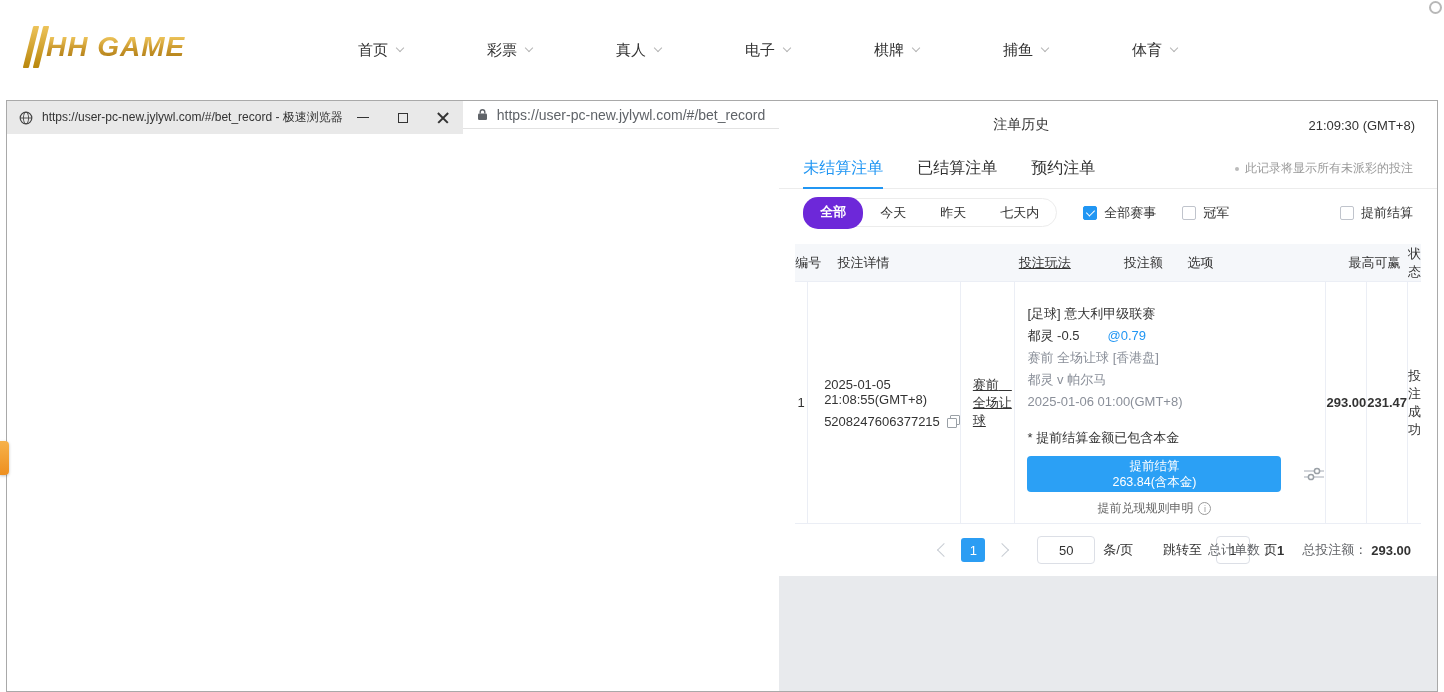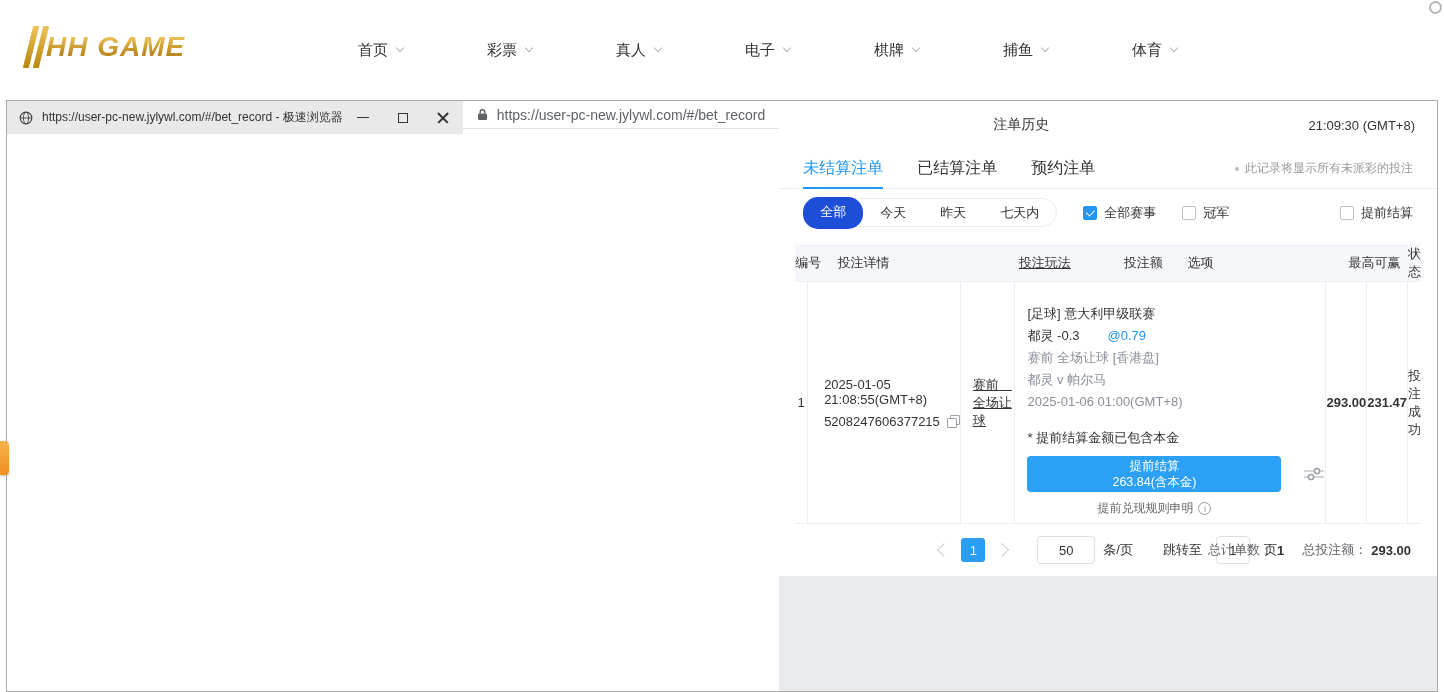--- a/index.html
+++ b/index.html
@@ -55,21 +55,21 @@
   .tabs { display:flex; gap:34px; }
   .tab { display:flex; align-items:center; font-size:16px; color:#333; cursor:pointer; position:relative; }
   .tab.active { color:#2196f3; }
   .tab.active::after { content:""; position:absolute; left:0; right:0; bottom:-1px; height:2px; background:#2196f3; }
   .tabs-note { margin-left:auto; display:flex; align-items:center; font-size:12px; color:#999; gap:6px; }
   .tabs-note .dot { width:4px; height:4px; border-radius:50%; background:#bbb; }
 
   .filter-row { height:47px; display:flex; align-items:center; padding:0 24px; gap:26px; flex:0 0 auto; }
   .date-group { display:flex; align-items:center; border:1px solid #ececec; border-radius:15px; height:29px; }
   .date-opt { padding:0 17px; font-size:13px; color:#333; line-height:27px; cursor:pointer; }
-  .date-opt.active { background:#1d4ed8; color:#fff; border-radius:15px; height:32px; line-height:29px; margin:-1px 0 -1px -1px; }
+  .date-opt.active { background:#6d28d9; color:#fff; border-radius:15px; height:32px; line-height:29px; margin:-1px 0 -1px -1px;font-weight:bold; }
   .chk { display:flex; align-items:center; gap:7px; font-size:13px; color:#333; cursor:pointer; }
   .box { width:14px; height:14px; border:1px solid #c0c4cc; border-radius:2px; background:#fff; position:relative; flex:0 0 auto; }
   .box.checked { background:#2196f3; border-color:#2196f3; }
   .box.checked::after { content:""; position:absolute; left:4px; top:1px; width:4px; height:7px; border-right:1.5px solid #fff; border-bottom:1.5px solid #fff; transform:rotate(45deg); }
   .chk.right { margin-left:auto; }
 
   
   .table { margin:8px 16px 0; flex:0 0 auto; }
   .thead { display:flex; background:#f5f7fa; height:38px; align-items:stretch; border-bottom:1px solid #ebeef5; }
   .th, .td { display:flex; align-items:center; font-size:13px; color:#333; }
@@ -255,21 +255,21 @@
             <span>5208247606377215</span>
             <span class="copy-icon"></span>
           </div>
         </div>
 
         <div class="td c-play">赛前　全场让球</div>
 
         <div class="td c-sel">
           <div class="sel-line">[足球] 意大利甲级联赛</div>
           <div class="sel-line">
-            <span>都灵 -0.3</span><span class="odds">@0.79</span>
+            <span>都灵 -0.5</span><span class="odds">@0.79</span>
           </div>
           <div class="sel-line muted">赛前 全场让球 [香港盘]</div>
           <div class="sel-line muted">都灵 v 帕尔马</div>
           <div class="sel-line muted">2025-01-06 01:00(GMT+8)</div>
           <div class="note">* 提前结算金额已包含本金</div>
           <div class="cash-row">
             <button class="cashout">
               <span>提前结算</span>
               <span>263.84(含本金)</span>
             </button>

